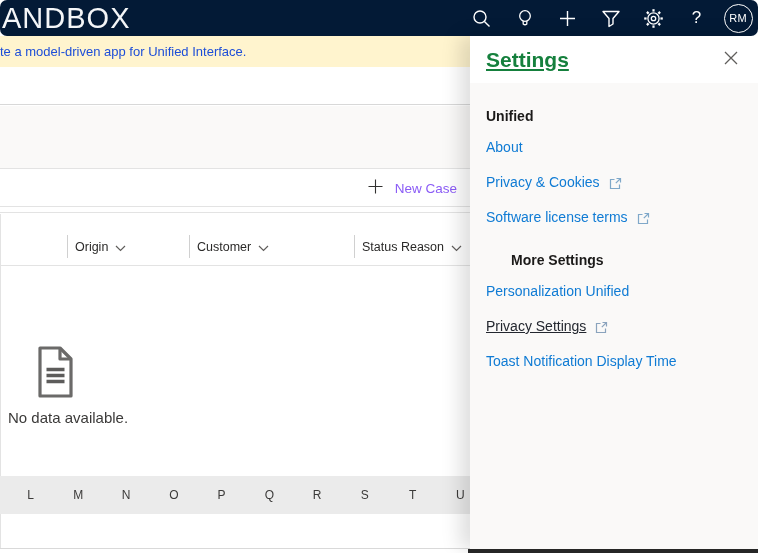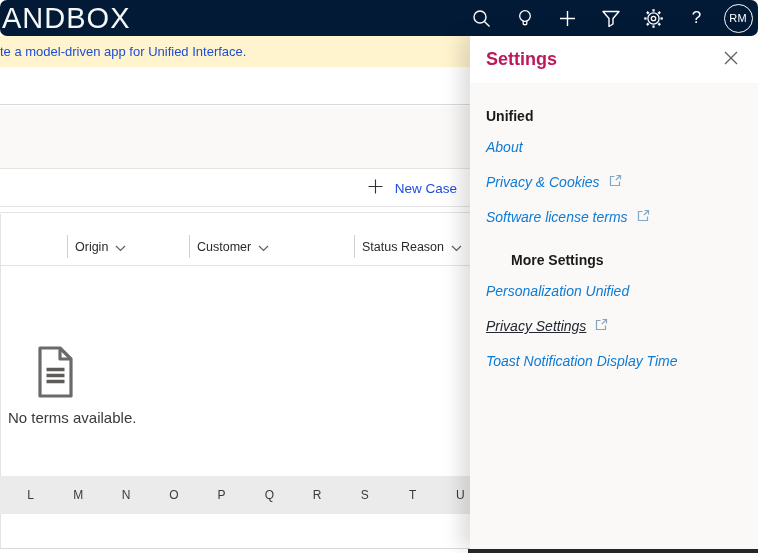--- a/index.html
+++ b/index.html
@@ -42,21 +42,21 @@
   .band-white { position: absolute; left: 0; top: 31px; width: 470px; height: 38px; background: #fff; border-bottom: 1px solid #d8d8d8; }
   .band-gray  { position: absolute; left: 0; top: 70px; width: 470px; height: 63px; background: #faf9f8; border-bottom: 1px solid #e3e3e3; }
 
   .commandbar {
     position: absolute; left: 0; top: 134px; width: 470px; height: 37px;
     background: #fff; border-bottom: 1px solid #e3e3e3;
     display: flex; align-items: center; justify-content: flex-end; padding-right: 13px;
   }
   .cmd-btn {
     display: flex; align-items: center; gap: 12px; background: transparent; border: none;
-    cursor: pointer; font-family: inherit; font-size: 13.5px; color: #1d4ed8; height: 100%;
+    cursor: pointer; font-family: inherit; font-size: 13.5px; color: #8b5cf6; height: 100%;
   }
 
   .grid-gap { position: absolute; left: 0; top: 172px; width: 470px; height: 5px; background: #fff; border-bottom: 1px solid #e3e3e3; }
 
   .grid-header {
     position: absolute; left: 0; top: 178px; width: 470px; height: 52px;
     background: #fff; border-bottom: 1px solid #e3e3e3;
   }
   .col { position: absolute; bottom: 0; height: 36px; display: flex; align-items: center; gap: 7px; cursor: pointer; }
   .col-label { font-size: 12.5px; color: #2b2a29; }
@@ -80,29 +80,29 @@
 
   
   .panel {
     position: absolute; left: 470px; top: 36px; width: 288px; height: 513px;
     background: #faf9f8; box-shadow: -10px 0 18px rgba(0,0,0,0.13);
   }
   .panel-header {
     height: 47px; background: #fff; display: flex; align-items: center;
     justify-content: space-between; padding: 0 16px;
   }
-  .panel-title { font-size: 18px; font-weight: 700; color: #be185d; }
+  .panel-title { font-size: 21px; font-weight: 700; color: #15803d; text-decoration: underline; }
   .close-btn { background: transparent; border: none; cursor: pointer; padding: 4px; display: flex; }
 
   .panel-body { padding: 25px 16px 0 16px; }
   .section-header { font-size: 14px; font-weight: 700; color: #1b1a19; margin-bottom: 15px; }
   .section-header.more { margin-top: 27px; padding-left: 25px; }
   .panel-link {
-    display: flex; align-items: flex-start; gap: 9px; margin-bottom: 19px;
-    font-size: 14px; color: #0f7bd4; text-decoration: none; cursor: pointer; font-style: italic;
+    display: flex; align-items: flex-end; gap: 9px; margin-bottom: 19px;
+    font-size: 14px; color: #0f7bd4; text-decoration: none; cursor: pointer;
   }
   .panel-link.active-link { color: #23272f; text-decoration: underline; }
   .ext-icon { display: flex; }
 
   .panel-bottom-strip { position: absolute; left: 468px; top: 549px; width: 290px; height: 4px; background: #262626; }
 </style>
 </head>
 <body>
 
 <div class="screen">
@@ -224,21 +224,21 @@
     <span class="left-vline"></span>
 
     <div class="empty-state">
       <span class="empty-icon">
         <svg width="45" height="52" viewBox="0 0 45 52">
           <path d="M7 2 H27 L38 13 V50 H7 Z" fill="#ffffff" stroke="#6b6a69" stroke-width="3.2" stroke-linejoin="round"></path>
           <path d="M27 2 V13 H38" fill="none" stroke="#6b6a69" stroke-width="3.2" stroke-linejoin="round"></path>
           <path d="M13.5 23.5 H31.5 M13.5 29.5 H31.5 M13.5 35.5 H31.5" stroke="#5d5c5b" stroke-width="3.4"></path>
         </svg>
       </span>
-      <span class="empty-text">No terms available.</span>
+      <span class="empty-text">No data available.</span>
     </div>
 
     <div class="jumpbar">
       <button class="jump-letter">L</button>
       <button class="jump-letter">M</button>
       <button class="jump-letter">N</button>
       <button class="jump-letter">O</button>
       <button class="jump-letter">P</button>
       <button class="jump-letter">Q</button>
       <button class="jump-letter">R</button>

